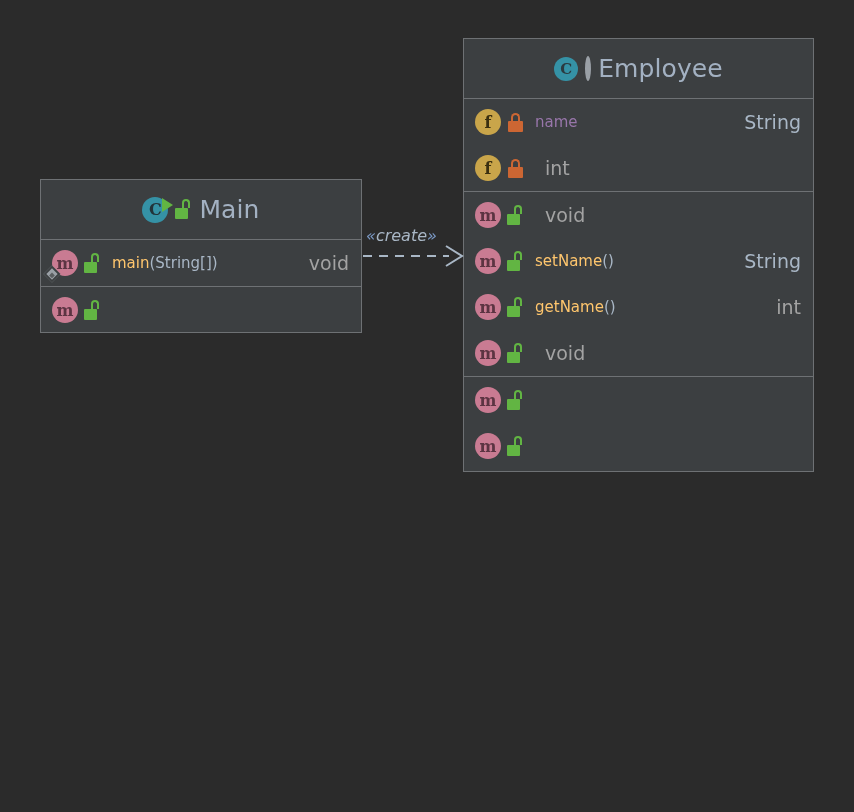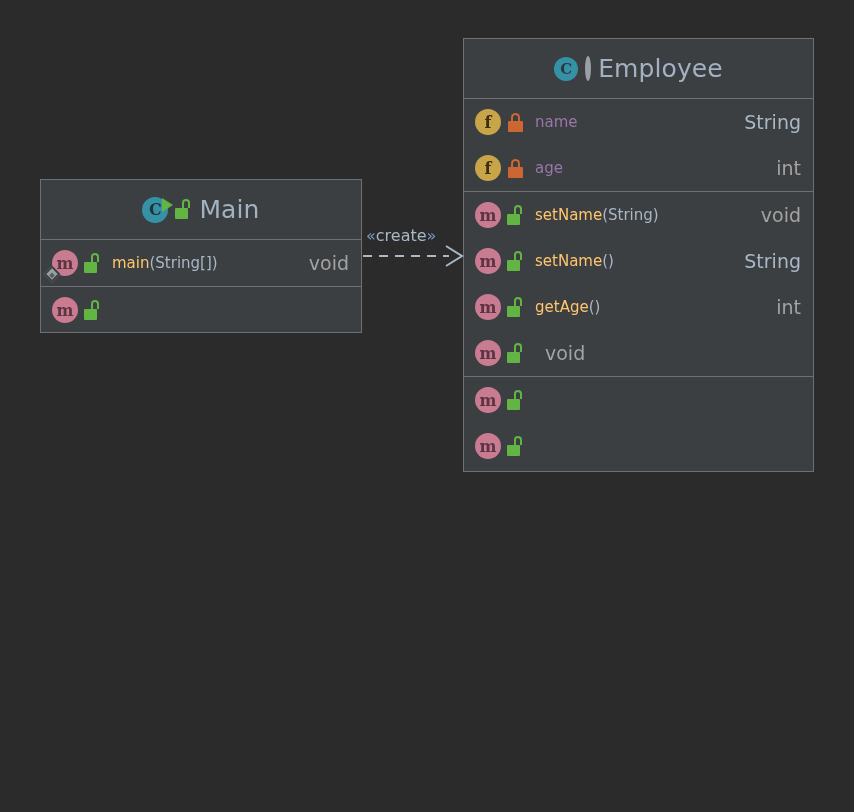--- a/index.html
+++ b/index.html
@@ -268,36 +268,34 @@
         <div class="member-row">
           <span class="member-icons">
             <span class="icon">
               <span class="icon-circle ico-field">f</span>
             </span>
             <span class="icon lock lock-private">
               <span class="shackle"></span>
               <span class="body"></span>
             </span>
           </span>
-          <span class="member-sig"><span class="tok-field">age</span></span>
           <span class="member-type tok-kw">int</span>
         </div>
       </div>
       <div class="member-group">
         <div class="member-row">
           <span class="member-icons">
             <span class="icon">
               <span class="icon-circle ico-method">m</span>
             </span>
             <span class="icon lock lock-public">
               <span class="shackle"></span>
               <span class="body"></span>
             </span>
           </span>
-          <span class="member-sig"><span class="tok-method">setName</span><span class="tok-punct">(</span><span class="tok-cls">String</span><span class="tok-punct">)</span></span>
           <span class="member-type tok-kw">void</span>
         </div>
         <div class="member-row">
           <span class="member-icons">
             <span class="icon">
               <span class="icon-circle ico-method">m</span>
             </span>
             <span class="icon lock lock-public">
               <span class="shackle"></span>
               <span class="body"></span>
@@ -309,21 +307,21 @@
         <div class="member-row">
           <span class="member-icons">
             <span class="icon">
               <span class="icon-circle ico-method">m</span>
             </span>
             <span class="icon lock lock-public">
               <span class="shackle"></span>
               <span class="body"></span>
             </span>
           </span>
-          <span class="member-sig"><span class="tok-method">getAge</span><span class="tok-punct">(</span><span class="tok-punct">)</span></span>
+          <span class="member-sig"><span class="tok-method">getName</span><span class="tok-punct">(</span><span class="tok-punct">)</span></span>
           <span class="member-type tok-kw">int</span>
         </div>
         <div class="member-row">
           <span class="member-icons">
             <span class="icon">
               <span class="icon-circle ico-method">m</span>
             </span>
             <span class="icon lock lock-public">
               <span class="shackle"></span>
               <span class="body"></span>
@@ -356,14 +354,14 @@
             </span>
           </span>
           <span class="member-type tok-method"></span>
         </div>
       </div>
     </div>
     <svg class="connector" width="854" height="812" style="left: 0px; top: 0px;">
       <line x1="363" y1="256" x2="449" y2="256" stroke="#a9b7c6" stroke-width="2" stroke-dasharray="9 7"></line>
       <polyline points="446,246 462,256 446,266" fill="none" stroke="#a9b7c6" stroke-width="2"></polyline>
     </svg>
-    <div class="conn-label" style="left: 366px; top: 226px;"><span class="guill">«</span><span>create</span><span class="guill">»</span></div>
+    <div class="conn-label" style="left: 366px; top: 226px; font-style: italic;"><span class="guill">«</span><span>create</span><span class="guill">»</span></div>
   </div>
 
 </body></html>

